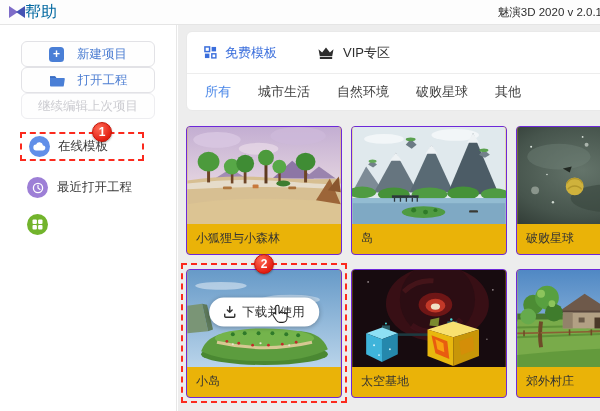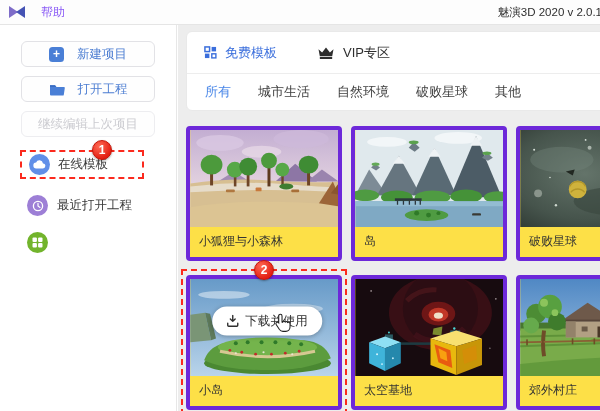--- a/index.html
+++ b/index.html
@@ -5,30 +5,30 @@
   * { margin:0; padding:0; box-sizing:border-box; }
   html,body { width:600px; height:411px; overflow:hidden; background:#fff;
     font-family:"Liberation Sans","DejaVu Sans",sans-serif; color:#333; }
 
   
   .topbar { height:25px; background:#fdfdfd; border-bottom:1px solid #e5e5e5;
     display:flex; align-items:center; padding:0 0 0 9px; position:relative; }
   .logo { display:flex; align-items:center; }
   .tri-r { width:0;height:0;border-top:6px solid transparent;border-bottom:6px solid transparent;border-left:9px solid #7e6cc8; }
   .tri-l { width:0;height:0;border-top:6px solid transparent;border-bottom:6px solid transparent;border-right:9px solid #4553b4; margin-left:-2px; }
-  .help { margin-left:16px; font-size:12px; color:#8b5cf6; }
+  .help { font-size:16px; color:#0369a1; }
   .version { position:absolute; right:-2px; top:5px; font-size:11.5px; color:#2e2e2e; }
 
   
   .sidebar { position:absolute; left:0; top:25px; width:177px; bottom:0;
     background:#fff; border-right:1px solid #e7e7e7; }
   .side-btn { margin:16px 0 0 21px; width:134px; height:26px; border:1px solid #e2e2e6;
     border-radius:6px; background:#fefefe; display:flex; align-items:center; justify-content:center;
     gap:13px; font-size:12.5px; color:#4d7ed2; cursor:pointer; }
-  .side-btn + .side-btn { margin-top:9px; }
+  .side-btn + .side-btn { margin-top:0; }
   .side-btn.disabled { color:#cbcbd0; border-color:#ededf0; }
   .icon-plus { width:15px; height:15px; background:#4a7fd6; border-radius:3.5px; color:#fff;
     font-size:12px; font-weight:bold; line-height:14px; text-align:center; }
   .icon-plus::before { content:"+"; }
   .online-wrap { margin:13px 0 0 20px; width:124px; border:2px dashed #fb2a1e;
     padding:2px 0 2px 7px; display:flex; align-items:center; gap:8px; position:relative; }
   .circle-ic { width:21px; height:21px; border-radius:50%; display:flex; align-items:center;
     justify-content:center; flex:0 0 auto; }
   .c-blue { background:#618fe8; } .c-purple { background:#9d7fd6; } .c-green { background:#72b42c; }
   .side-item { margin:16px 0 0 27px; display:flex; align-items:center; gap:9px;
@@ -52,21 +52,21 @@
   .tab-vip { color:#2f2f2f; }
   .divider { height:1px; background:#ededed; }
   .cats-row { height:36px; display:flex; align-items:center; padding-left:18px; gap:27px;
     font-size:13px; color:#3f3f3f; }
   .cat { cursor:pointer; }
   .cat.active { color:#4a87e8; }
 
   
   .cards { margin-top:15px; width:560px; display:flex; flex-wrap:wrap; column-gap:9px; row-gap:14px; }
   .slot { width:156px; position:relative; }
-  .card { width:156px; background:#fde047; border:4px solid #6d28d9; border-radius:4px;
+  .card { width:156px; background:#eab308; border:1px solid #6d28d9; border-radius:4px;
     overflow:hidden; cursor:pointer; }
   .thumb-wrap { position:relative; width:154px; height:97px; }
   .thumb-wrap svg { display:block; }
   .card-label { padding:7px 9px 9px; font-size:12px; color:#333; line-height:14px;
     white-space:nowrap; overflow:hidden; }
   .dash-box { position:absolute; left:-5px; right:-5px; top:-6px; bottom:-5px;
     border:2px dashed #fb2a1e; pointer-events:none; z-index:4; }
   .dl-pill { position:absolute; left:50%; top:42px; transform:translate(-50%,-50%);
     background:#fff; border-radius:16px; padding:6px 14px; display:flex; align-items:center;
     gap:6px; font-size:12.5px; color:#2f2f2f; box-shadow:0 1px 5px rgba(0,0,0,.3);

